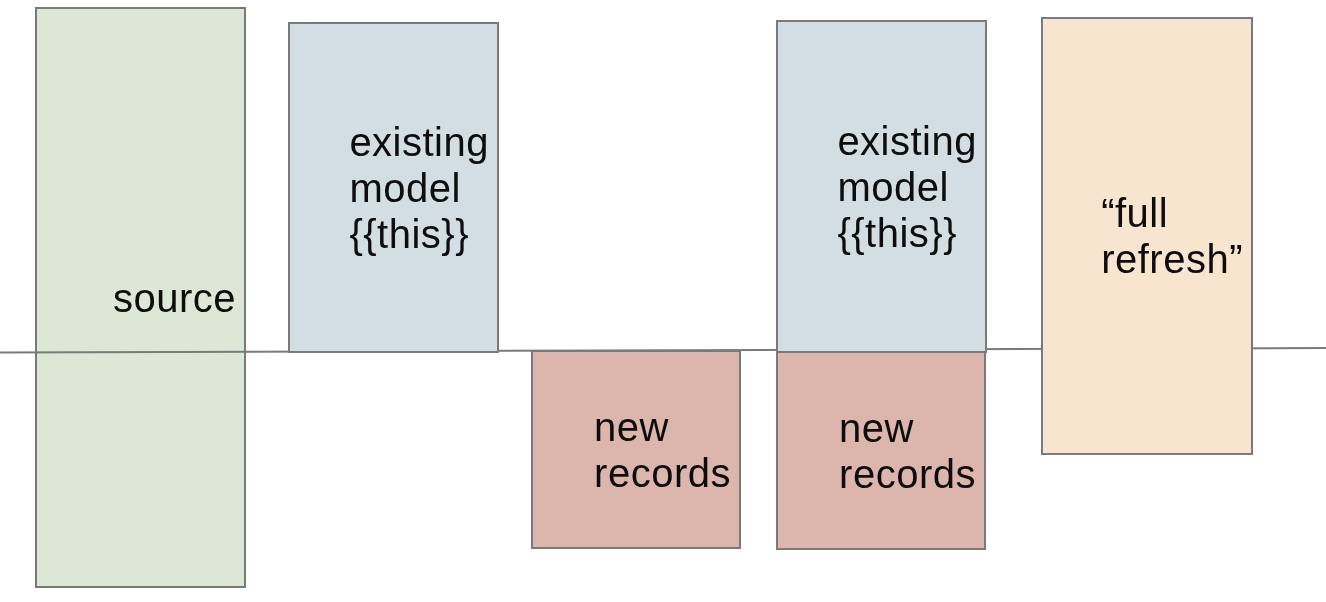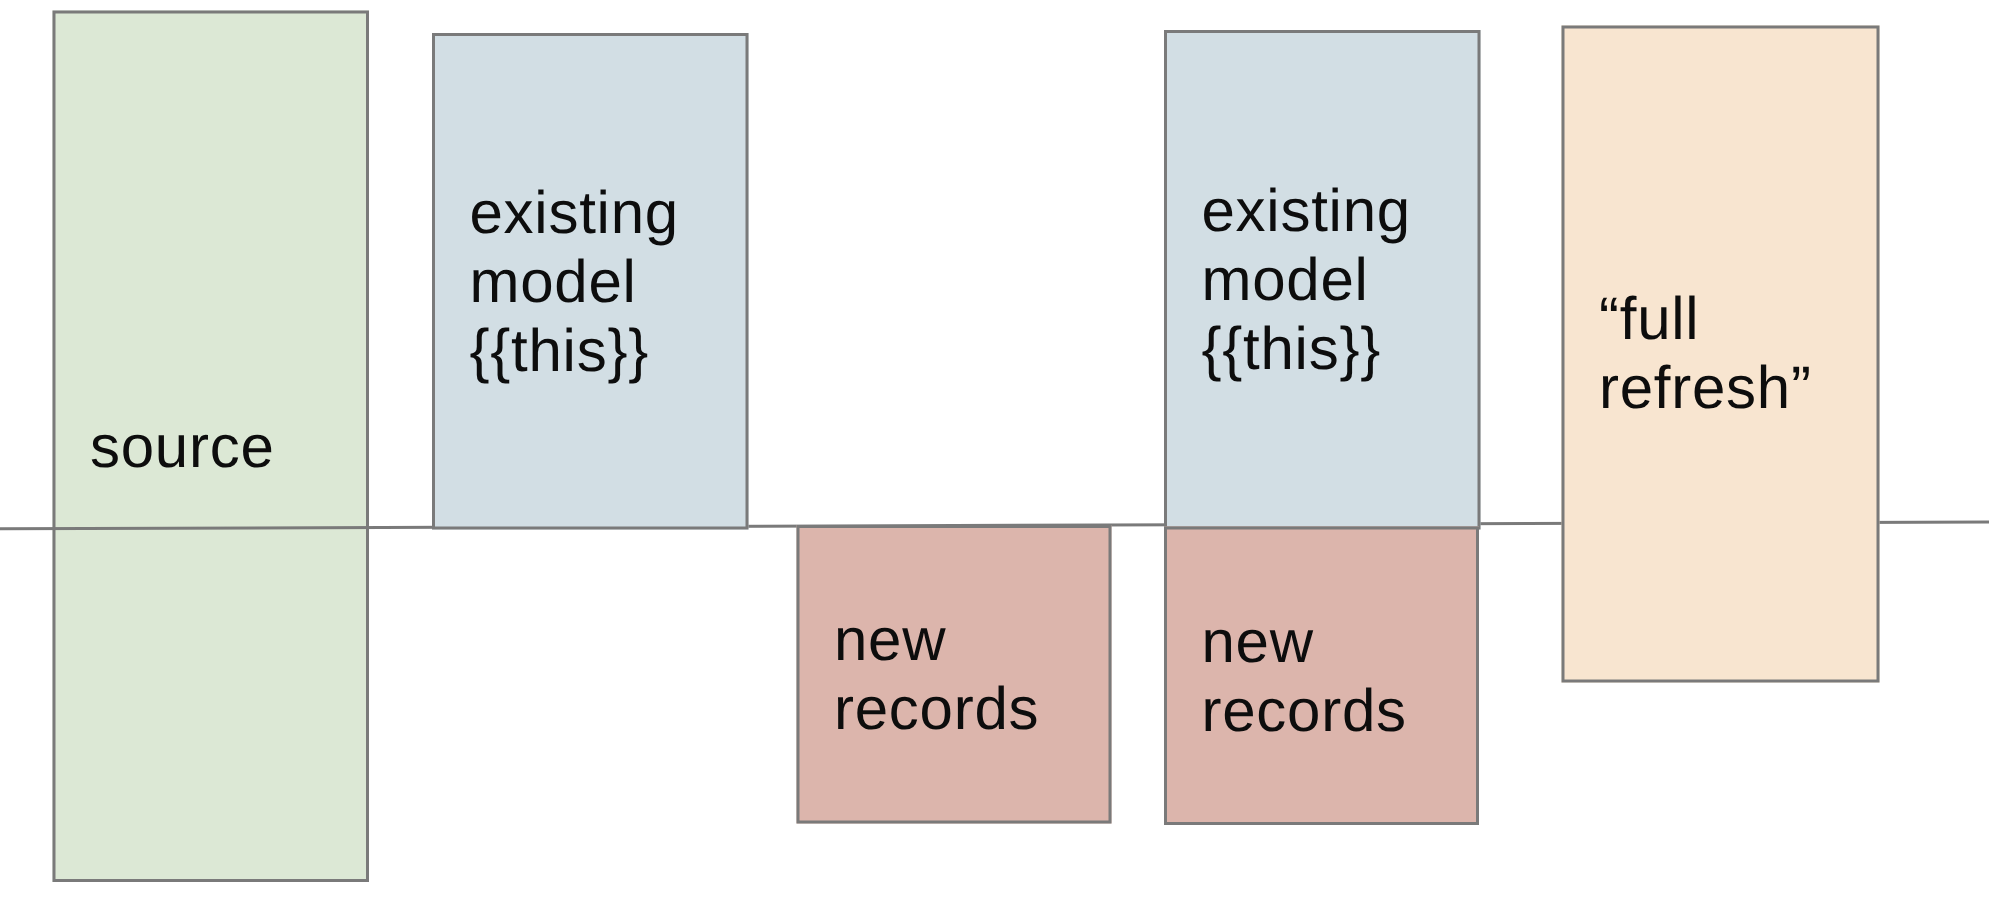--- a/index.html
+++ b/index.html
@@ -14,20 +14,21 @@
     background: #ffffff;
     overflow: hidden;
     font-family: "Liberation Sans", sans-serif;
   }
   .box {
     position: absolute;
     box-sizing: border-box;
     border: 2px solid #7a7a7a;
     display: flex;
     align-items: center;
+    justify-content: flex-end;
   }
   .box .label {
     display: block;
     padding-left: 23px;
     padding-right: 8px;
     font-size: 40px;
     line-height: 46px;
     color: #0d0d0d;
     white-space: pre-line;
     letter-spacing: 0.5px;

